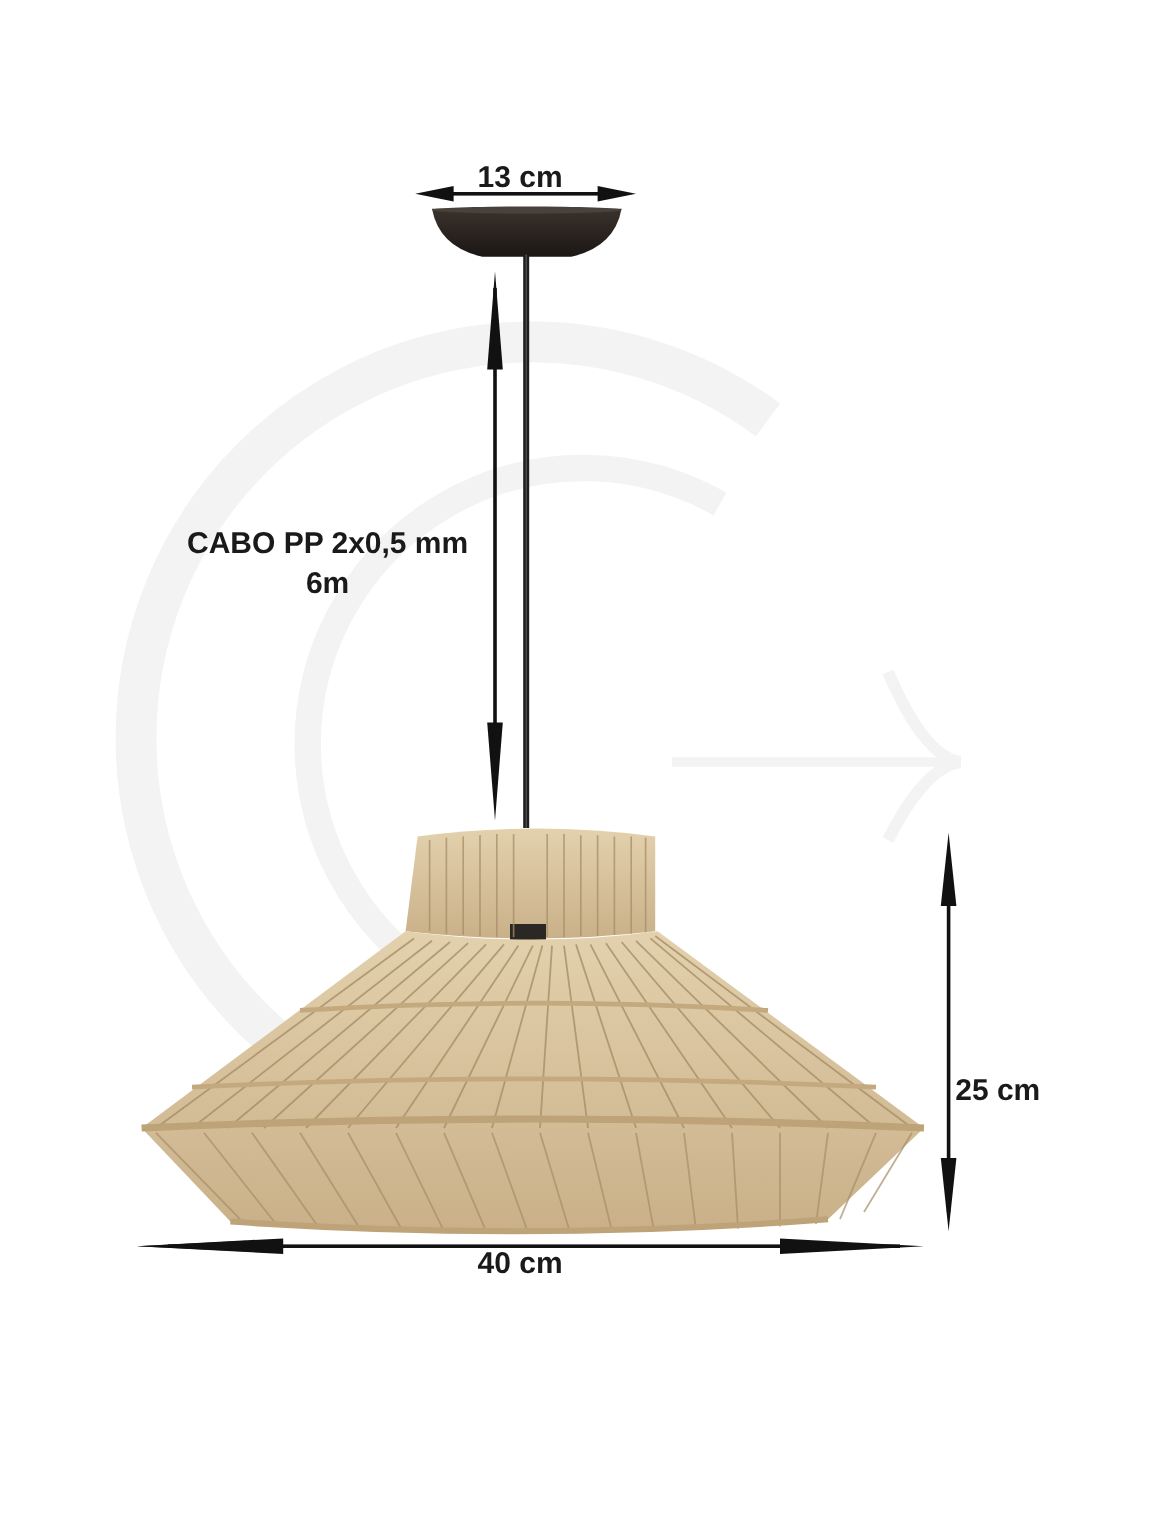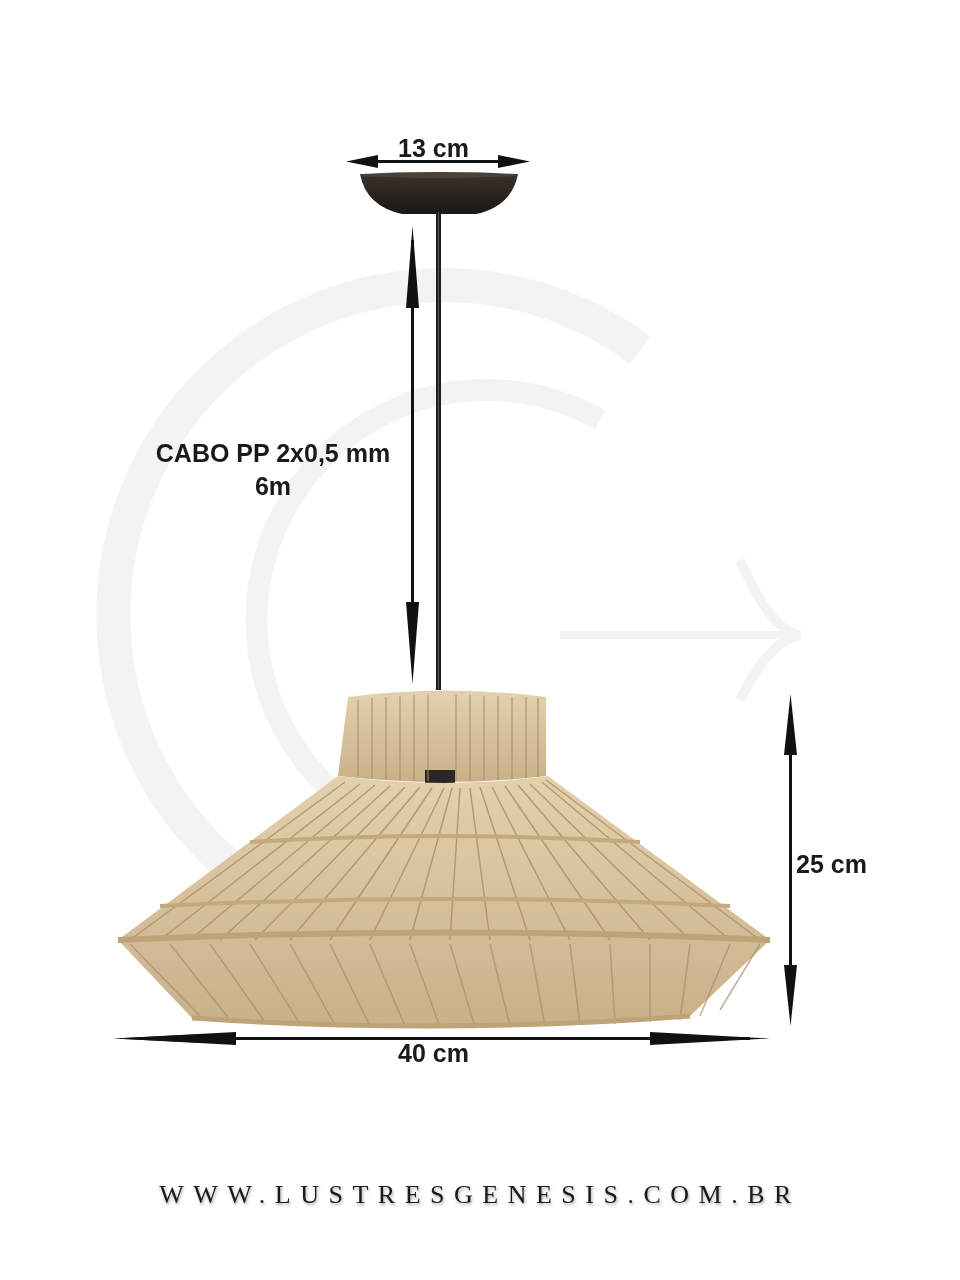--- a/index.html
+++ b/index.html
@@ -2,21 +2,21 @@
 <html><head>
   <meta charset="utf-8">
   <style>
     html, body { margin: 0; padding: 0; background: #ffffff; }
     body { width: 960px; height: 1280px; position: relative; overflow: hidden; font-family: "Liberation Sans", sans-serif; }
     .canvas { position: absolute; left: 0; top: 0; width: 960px; height: 1280px; }
     .label { position: absolute; font-weight: bold; color: #1a1a1a; font-family: "Liberation Sans", sans-serif; white-space: nowrap; }
     .lbl-13 { left: 398px; top: 134px; font-size: 25px; }
     .cable-block { position: absolute; left: 128px; top: 405px; width: 290px; text-align: center; font-weight: bold; color: #1a1a1a; font-size: 25px; line-height: 33px; margin-top: 32px; }
     .cable-block div { white-space: nowrap; }
-    .lbl-25 { left: 796px; top: 850px; font-size: 25px; }
+    .lbl-25 { left: 796px; top: 895px; font-size: 25px; }
     .lbl-50 { left: 398px; top: 1039px; font-size: 25px; }
     .site { position: absolute; left: 0; width: 960px; top: 1180px; text-align: center; font-family: "Liberation Serif", serif; font-size: 26px; letter-spacing: 9.5px; color: #1a1a1a; text-shadow: 1px 2px 3px rgba(0,0,0,0.35); }
   </style>
 </head>
 <body>
 
 <div class="canvas">
   <svg width="960" height="1280" viewBox="0 0 960 1280" xmlns="http://www.w3.org/2000/svg">
     <defs>
       <linearGradient id="rope" x1="0" y1="0" x2="0" y2="1">
@@ -140,14 +140,13 @@
   <div class="label lbl-13">13 cm</div>
 
   <div class="cable-block">
     <div>CABO PP 2x0,5 mm</div>
     <div>6m</div>
   </div>
 
   <div class="label lbl-25">25 cm</div>
   <div class="label lbl-50">40 cm</div>
 
-  <div class="site">WWW.LUSTRESGENESIS.COM.BR</div>
 </div>
 
 </body></html>

